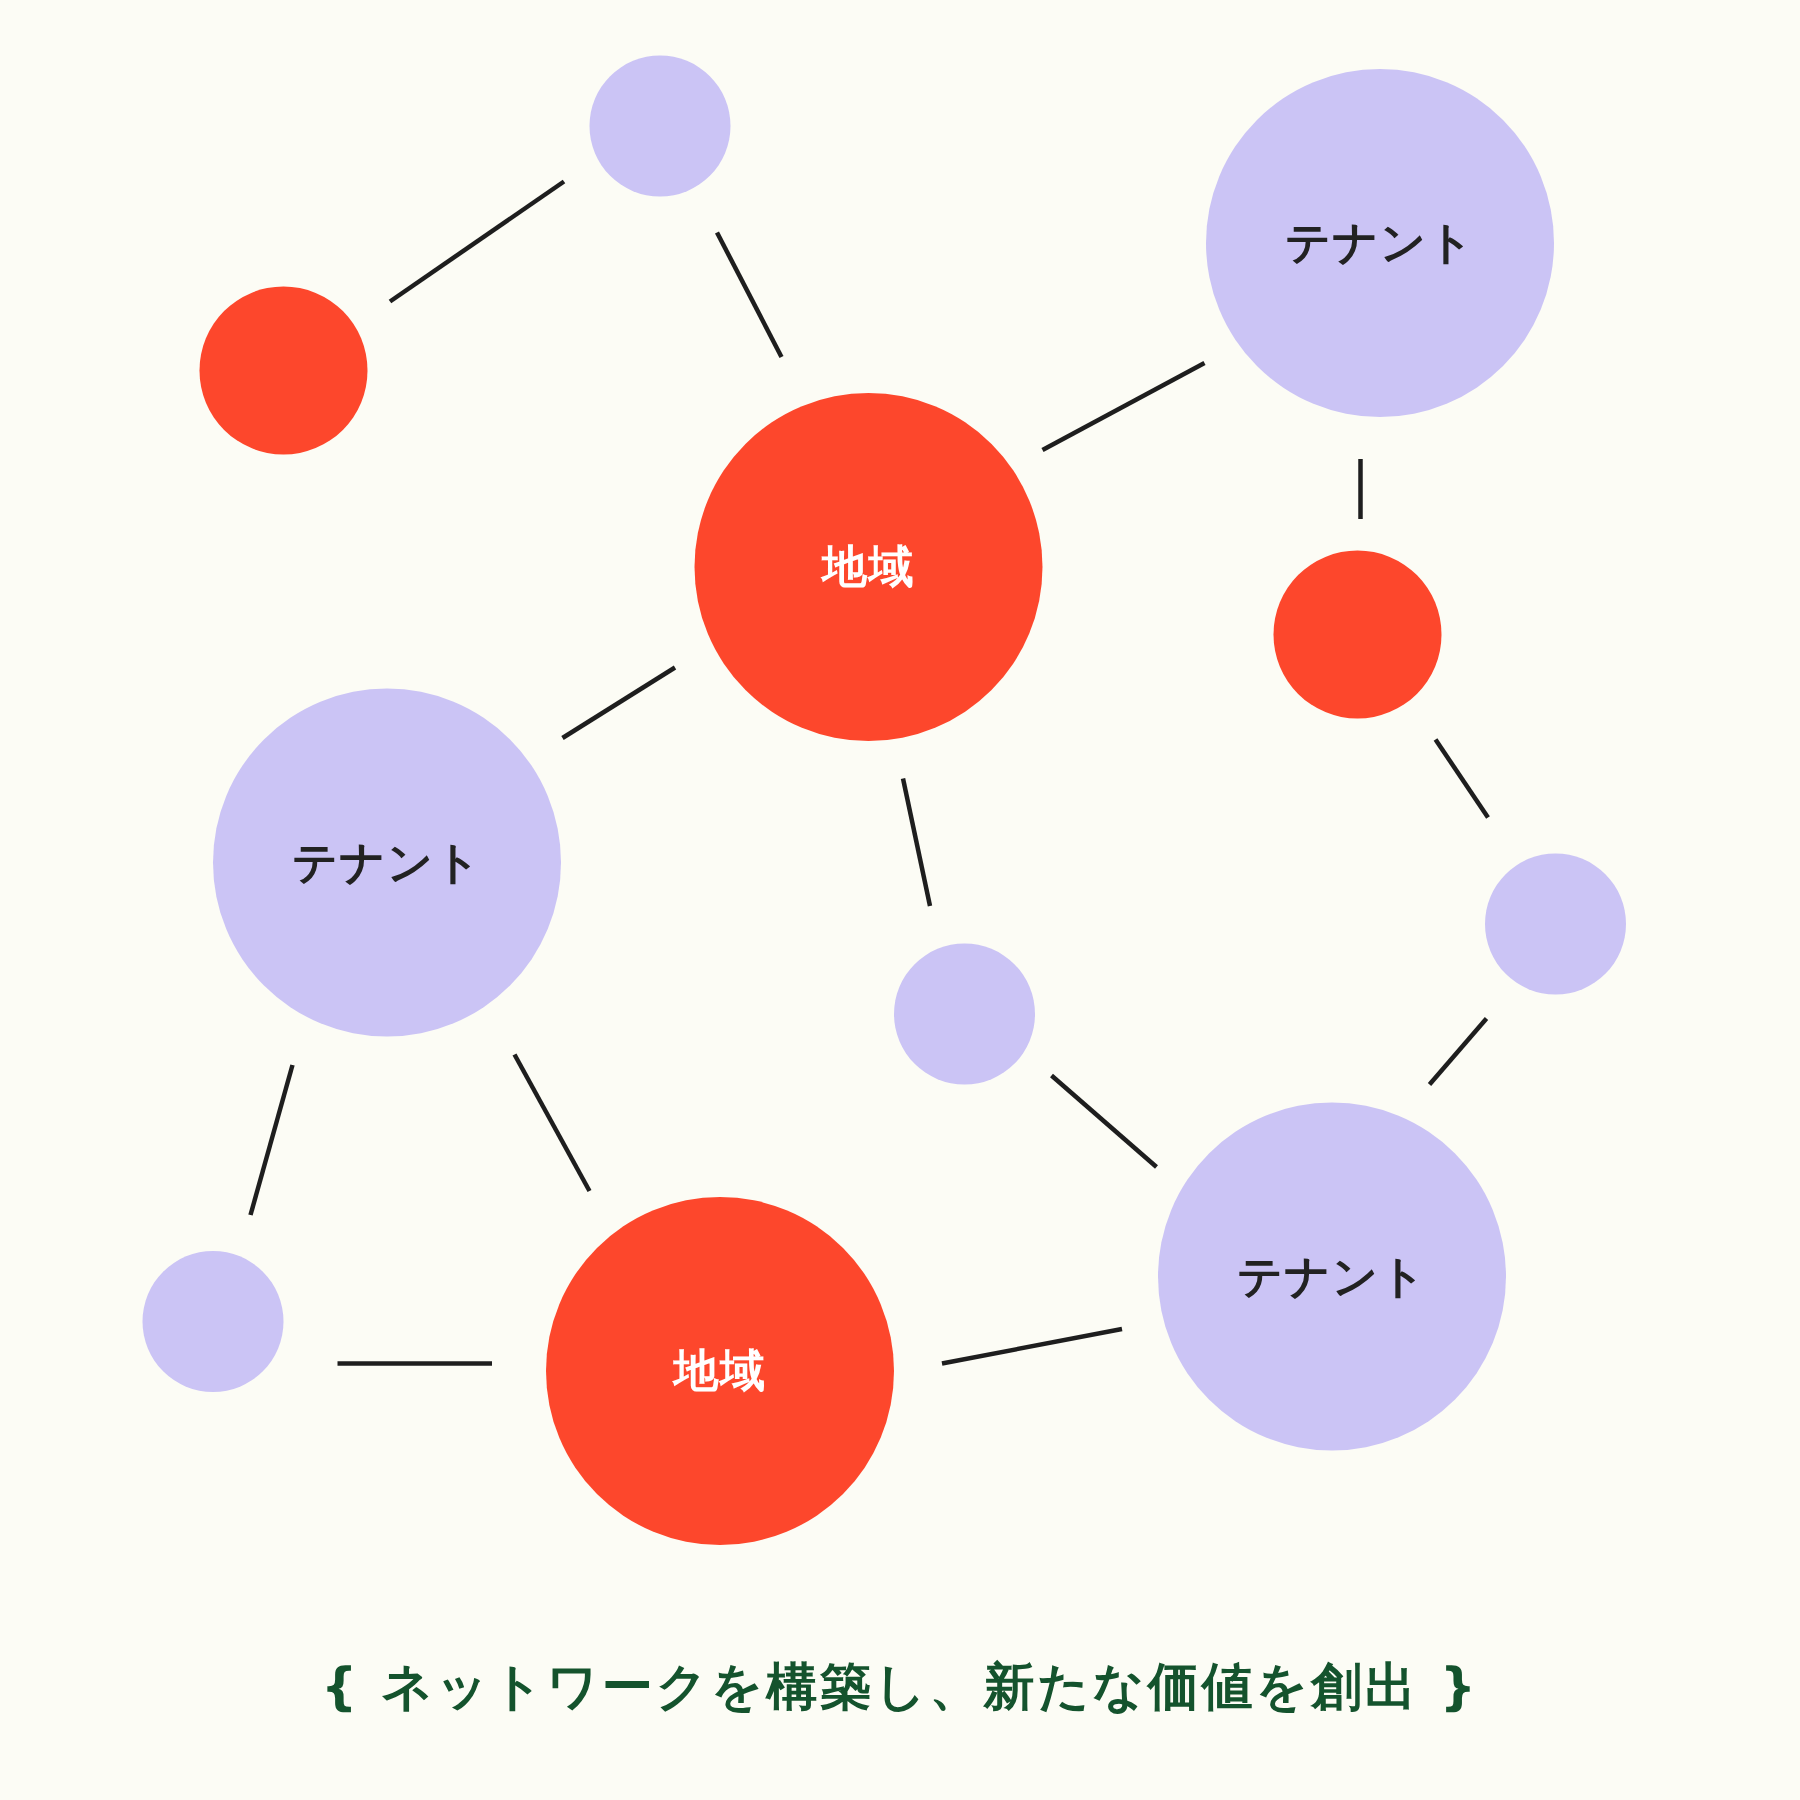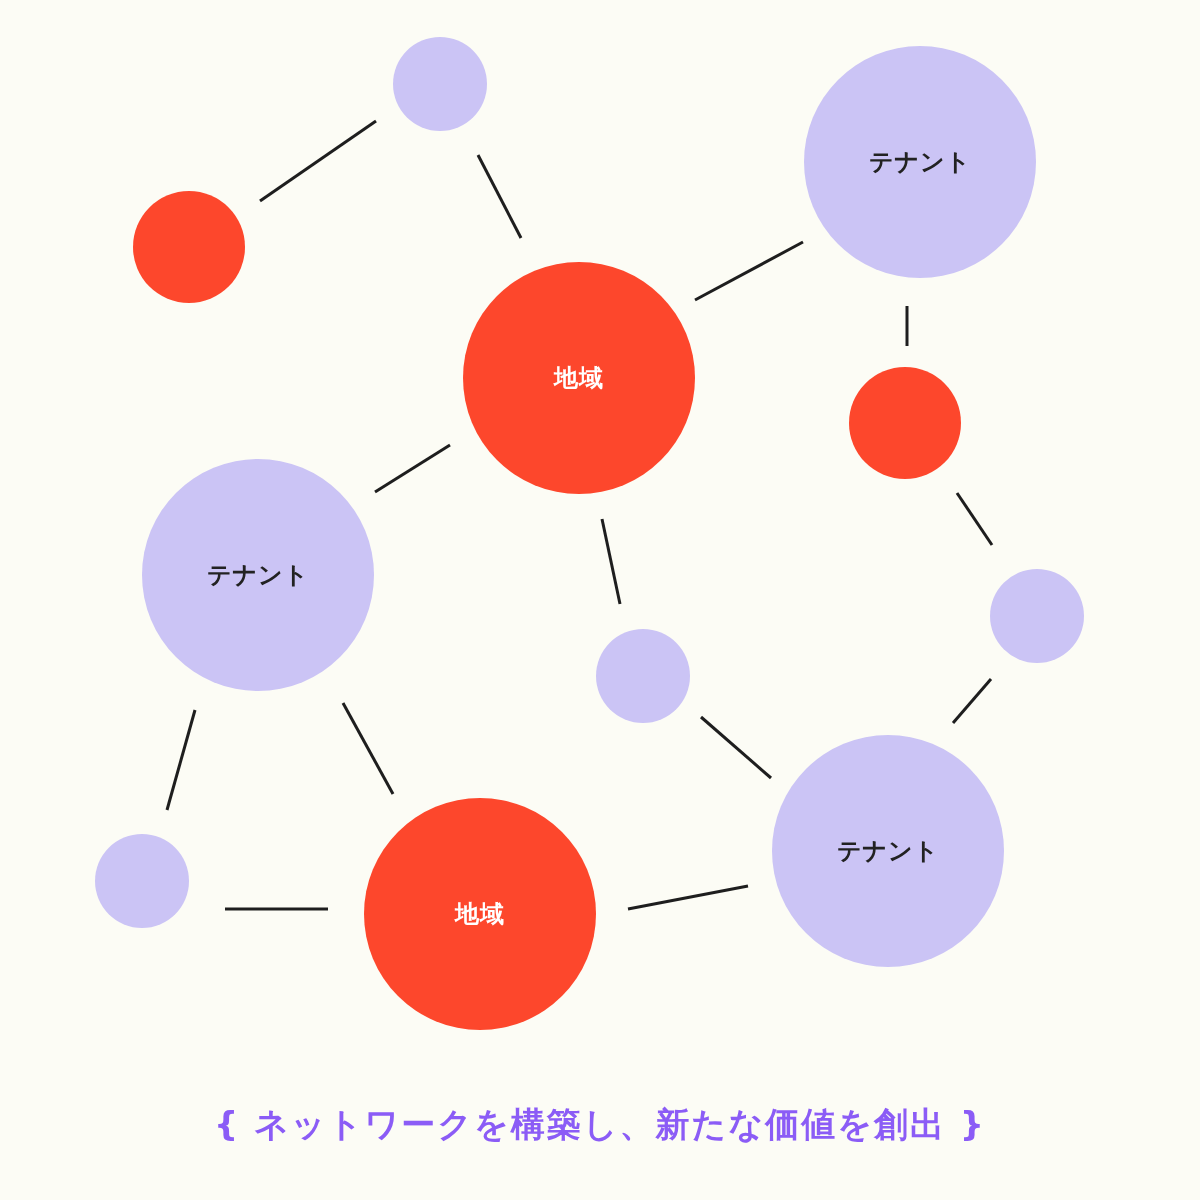--- a/index.html
+++ b/index.html
@@ -1,20 +1,20 @@
 <!DOCTYPE html>
 <html><head>
   <meta charset="utf-8">
   <style>
     html, body { margin: 0; padding: 0; }
     body { width: 1200px; height: 1200px; background: #fcfcf5; position: relative; overflow: hidden; font-family: "DejaVu Sans", sans-serif; }
     svg.canvas { position: absolute; left: 0; top: 0; }
     .node { position: absolute; border-radius: 50%; display: flex; align-items: center; justify-content: center; }
-    .node span { font-weight: bold; font-size: 24px; letter-spacing: 1px; white-space: nowrap; }
-    .caption { position: absolute; left: 0; top: 1102px; width: 1200px; text-align: center; font-size: 34px; font-weight: bold; color: #8b5cf6; letter-spacing: 2px; }
+    .node span { font-weight: bold; font-size: 30px; letter-spacing: 1px; white-space: nowrap; }
+    .caption { position: absolute; left: 0; top: 1102px; width: 1200px; text-align: center; font-size: 34px; font-weight: bold; color: #14532d; letter-spacing: 2px; }
   </style>
 </head>
 <body>
 
 <svg class="canvas" width="1200" height="1200">
   <g id="edges">
       <line x1="260" y1="201" x2="376" y2="121" stroke="#1e1e1e" stroke-width="3"></line>
       <line x1="478" y1="155" x2="521" y2="238" stroke="#1e1e1e" stroke-width="3"></line>
       <line x1="695" y1="300" x2="803" y2="242" stroke="#1e1e1e" stroke-width="3"></line>
       <line x1="907" y1="306" x2="907" y2="346" stroke="#1e1e1e" stroke-width="3"></line>

